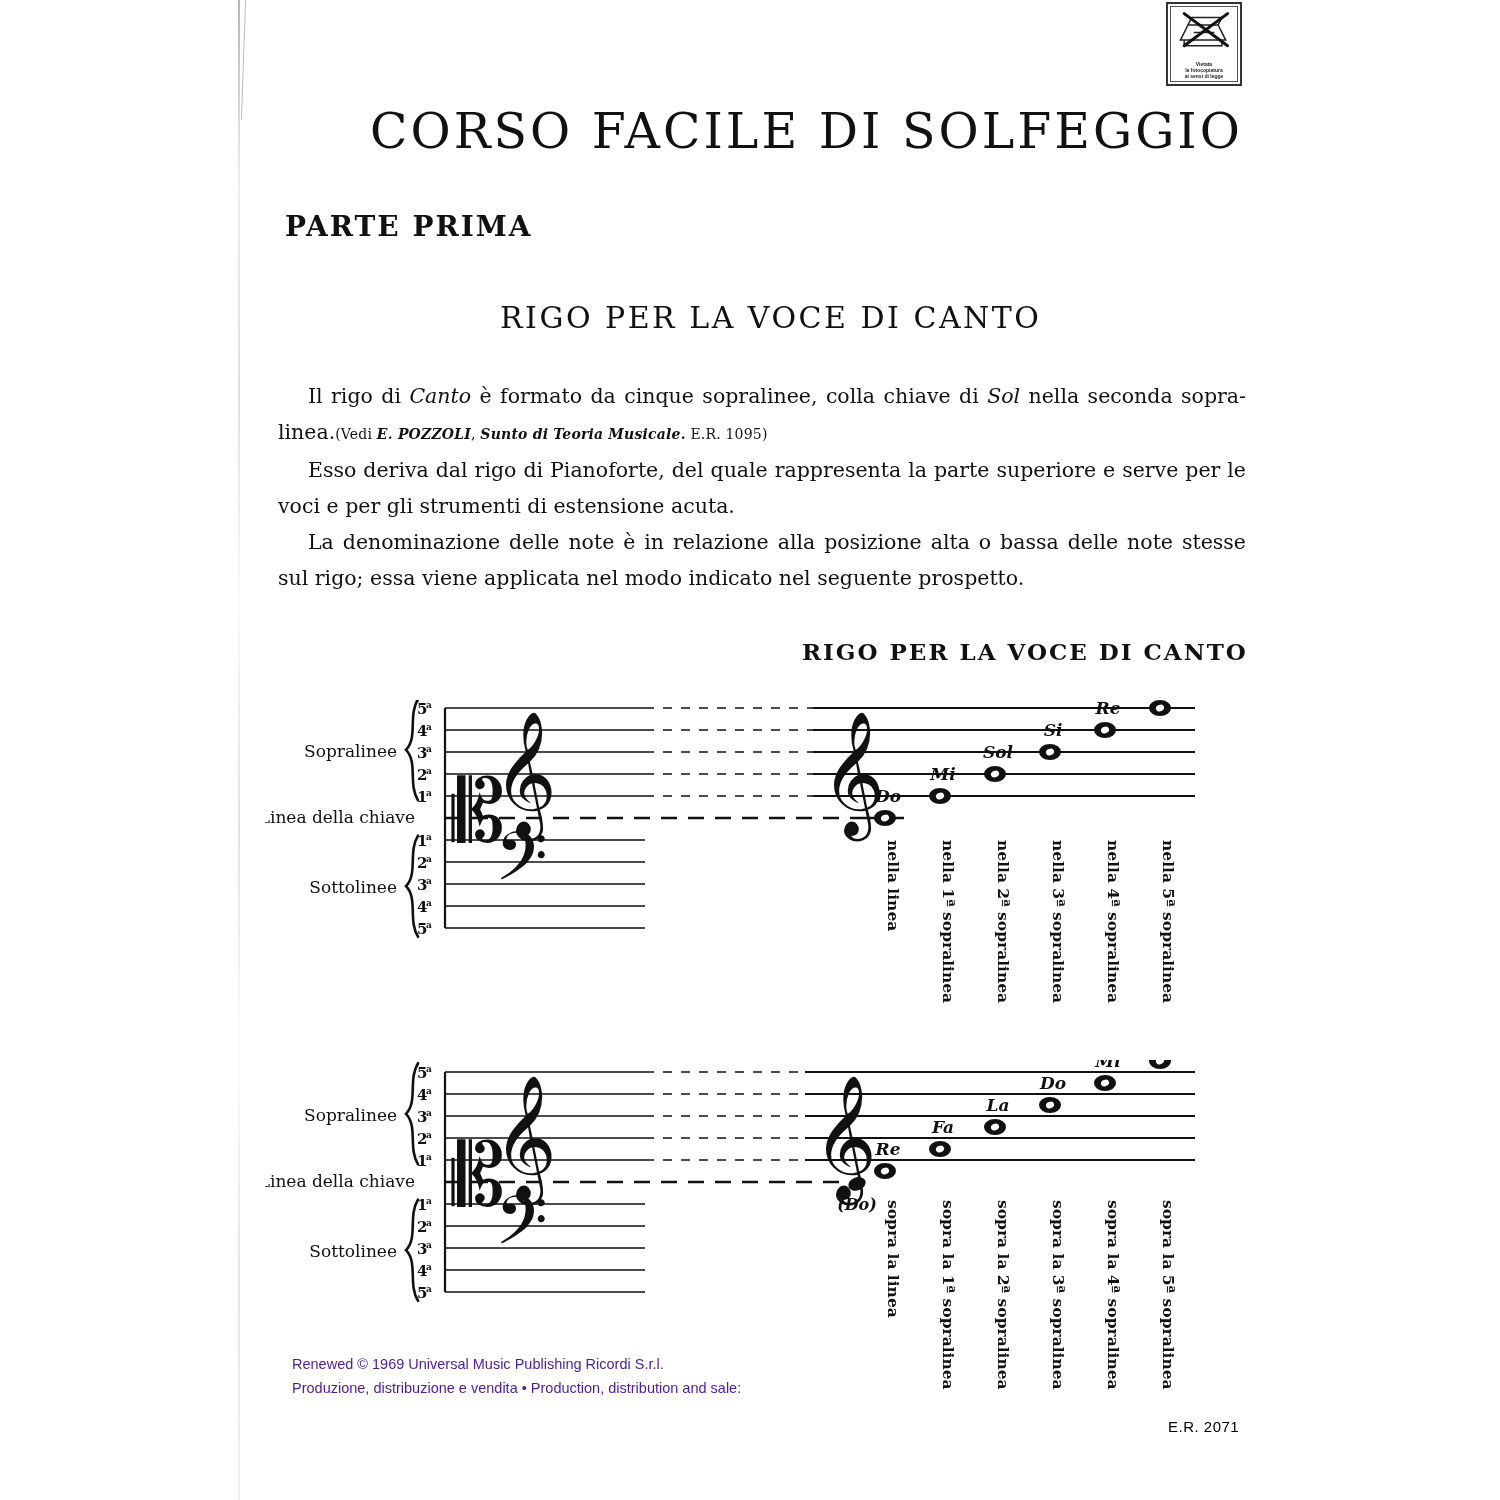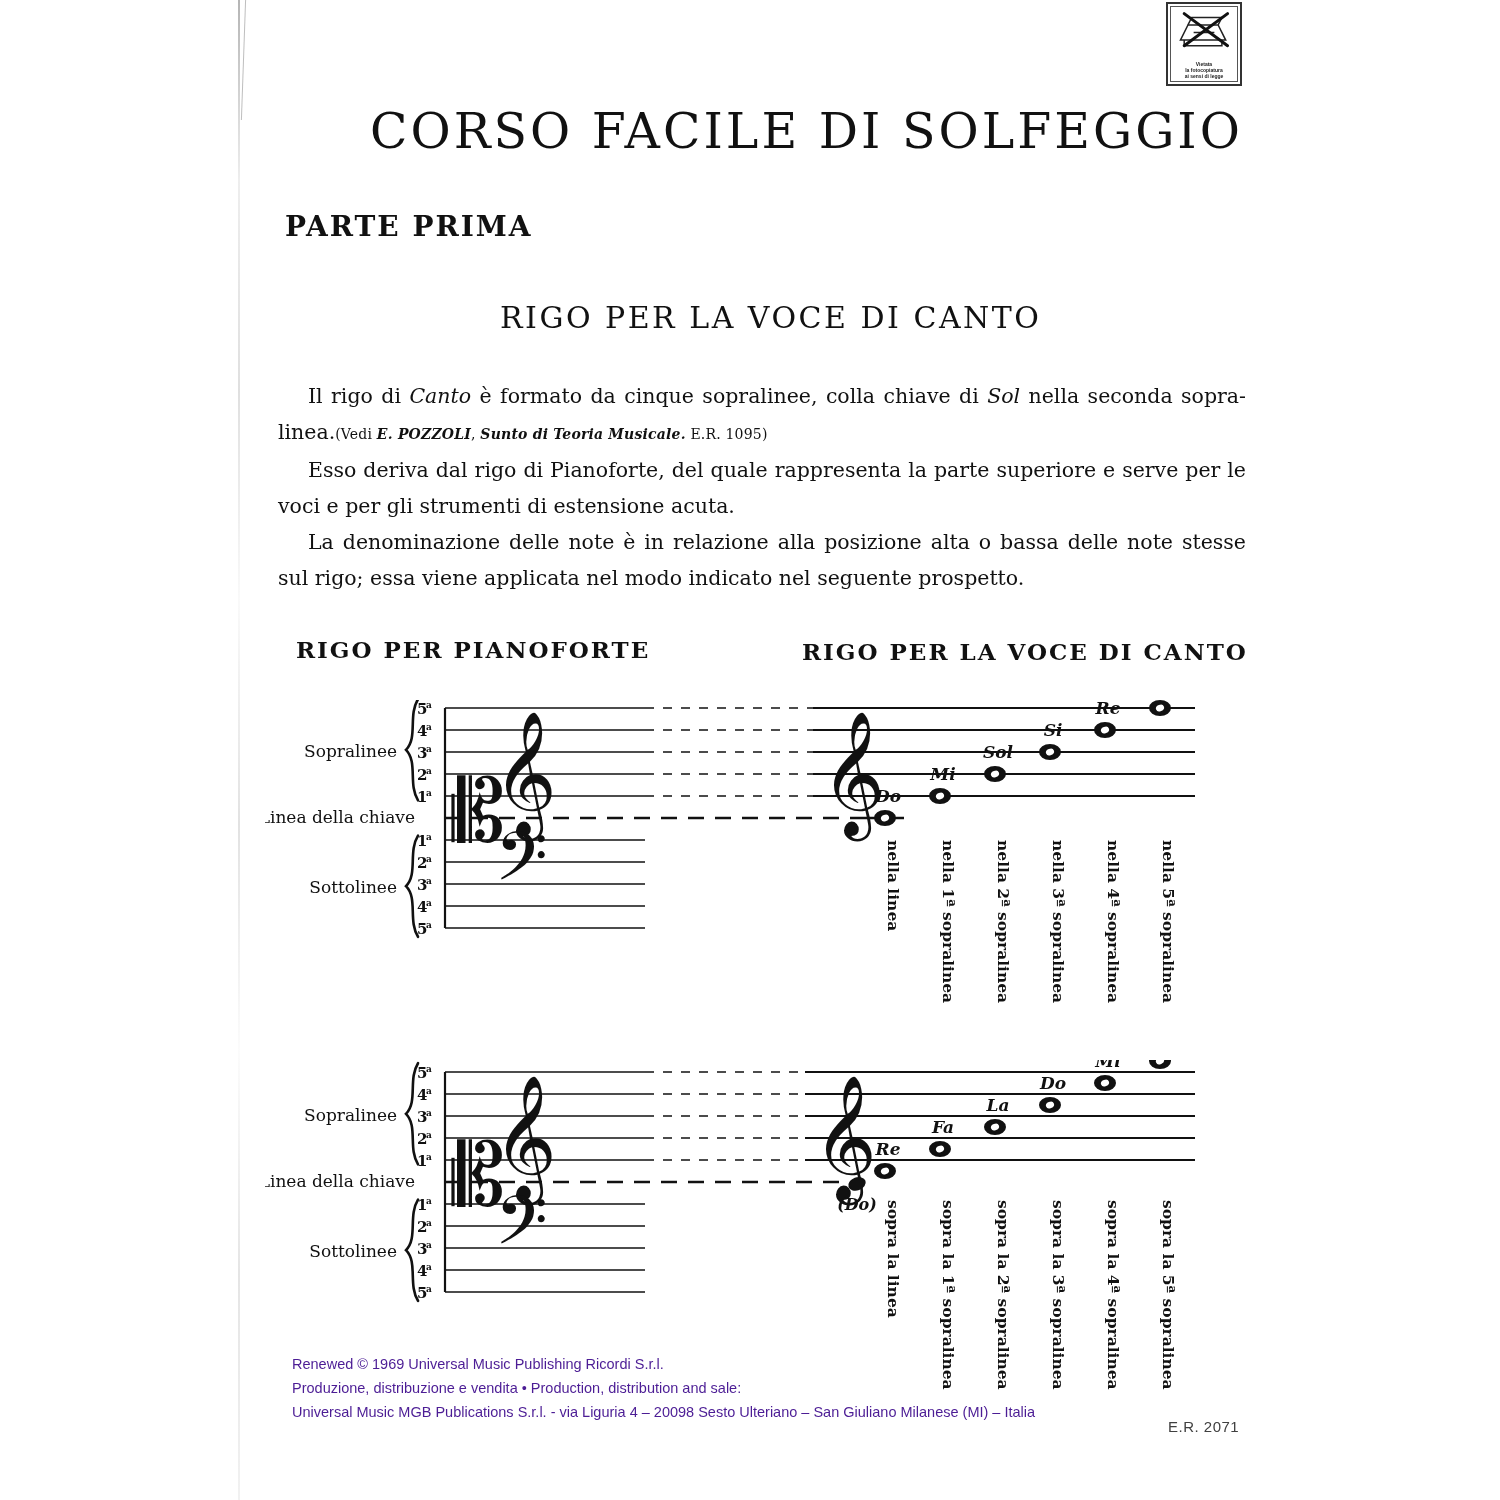--- a/index.html
+++ b/index.html
@@ -104,21 +104,21 @@
   
   .footer{
     position:absolute;left:292px;top:1352px;width:900px;
     font-family:"Liberation Sans", sans-serif;
     font-size:14.5px;line-height:24px;color:#4c1d95;
   }
   .footer .it{font-style:italic;}
   .cat-no{
     position:absolute;left:1168px;top:1418px;
     font-family:"Liberation Sans", sans-serif;
-    font-size:15px;color:#404040;letter-spacing:.5px;
+    font-size:15px;color:#000000;letter-spacing:.5px;
   }
 
   text{font-family:"DejaVu Serif", serif;}
 </style>
 </head>
 <body>
 
 <div class="page">
 
   <div class="scan-edge"></div>
@@ -152,21 +152,20 @@
   </div>
 
   <div class="body-text">
     <p>
       <span>Il rigo di </span><i>Canto</i><span> è formato da cinque sopralinee, colla chiave di </span><i>Sol</i><span> nella seconda sopra-linea.</span><span class="ref"><span>(Vedi </span><span class="small-caps">E. POZZOLI</span><span>, </span><i>Sunto di Teoria Musicale.</i><span> E.R. 1095)</span></span>
     </p>
     <p>Esso deriva dal rigo di Pianoforte, del quale rappresenta la parte superiore e serve per le voci e per gli strumenti di estensione acuta.</p>
     <p>La denominazione delle note è in relazione alla posizione alta o bassa delle note stesse sul rigo; essa viene applicata nel modo indicato nel seguente prospetto.</p>
   </div>
 
-  <div class="staff-head sh-piano">RIGO PER PIANOFORTE</div>
   <div class="staff-head sh-voice">RIGO PER LA VOCE DI CANTO</div>
 
   <svg id="system1" class="system" width="990" height="310" viewBox="0 0 990 310">
       <text x="132" y="57" font-size="17" font-family="&quot;DejaVu Serif&quot;, serif" fill="#111" text-anchor="end">Sopralinee</text>
       <text x="150" y="123" font-size="17" font-family="&quot;DejaVu Serif&quot;, serif" fill="#111" text-anchor="end">Linea della chiave</text>
       <text x="132" y="193.4" font-size="17" font-family="&quot;DejaVu Serif&quot;, serif" fill="#111" text-anchor="end">Sottolinee</text>
       <path d="M 153 -0.8000000000000114 C 143 15.391999999999992, 153 37.65599999999999, 141 49.8 C 153 61.944, 143 84.208, 153 100.4" fill="none" stroke="#111" stroke-width="2.6" stroke-linecap="round"></path>
       <path d="M 153 135.6 C 143 151.792, 153 174.05599999999998, 141 186.2 C 153 198.344, 143 220.608, 153 236.8" fill="none" stroke="#111" stroke-width="2.6" stroke-linecap="round"></path>
       <g>
         <text x="152" y="14" font-size="15" font-weight="bold" font-family="&quot;DejaVu Serif&quot;, serif" fill="#111">5</text>
@@ -401,17 +400,16 @@
       </g>
       <g>
         <ellipse cx="592" cy="123.9" rx="9" ry="6.5" fill="#111" transform="rotate(-20 592 123.9)"></ellipse>
         <text x="592" y="149.9" font-size="16" font-style="italic" font-weight="bold" font-family="&quot;DejaVu Serif&quot;, serif" fill="#111" text-anchor="middle">(Do)</text>
       </g>
     </svg>
 
   <div class="footer">
     <div>Renewed © 1969 Universal Music Publishing Ricordi S.r.l.</div>
     <div>Produzione, distribuzione e vendita • Production, distribution and sale:</div>
-    <div>Universal Music MGB Publications S.r.l. - via Liguria 4 – 20098 Sesto Ulteriano – San Giuliano Milanese (MI) – Italia</div>
   </div>
   <div class="cat-no">E.R. 2071</div>
 
 </div>
 
 </body></html>

